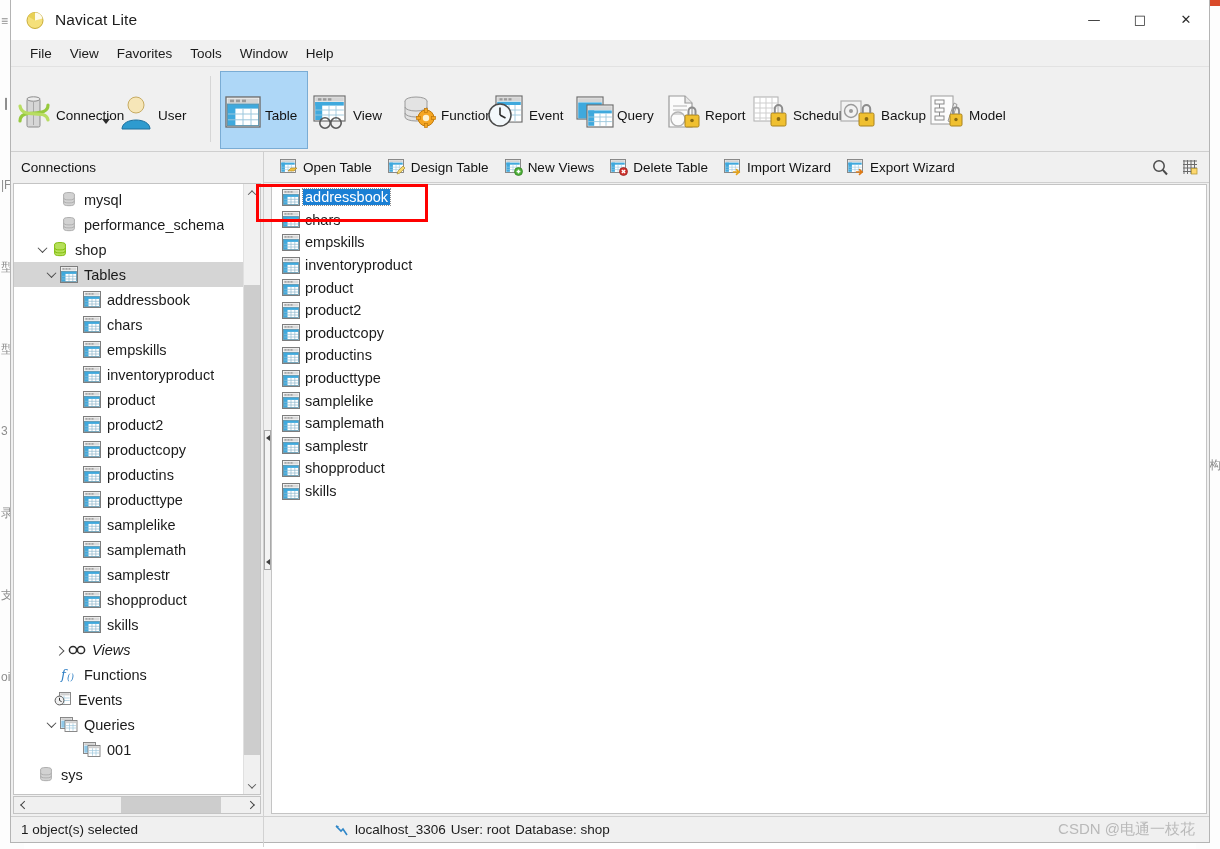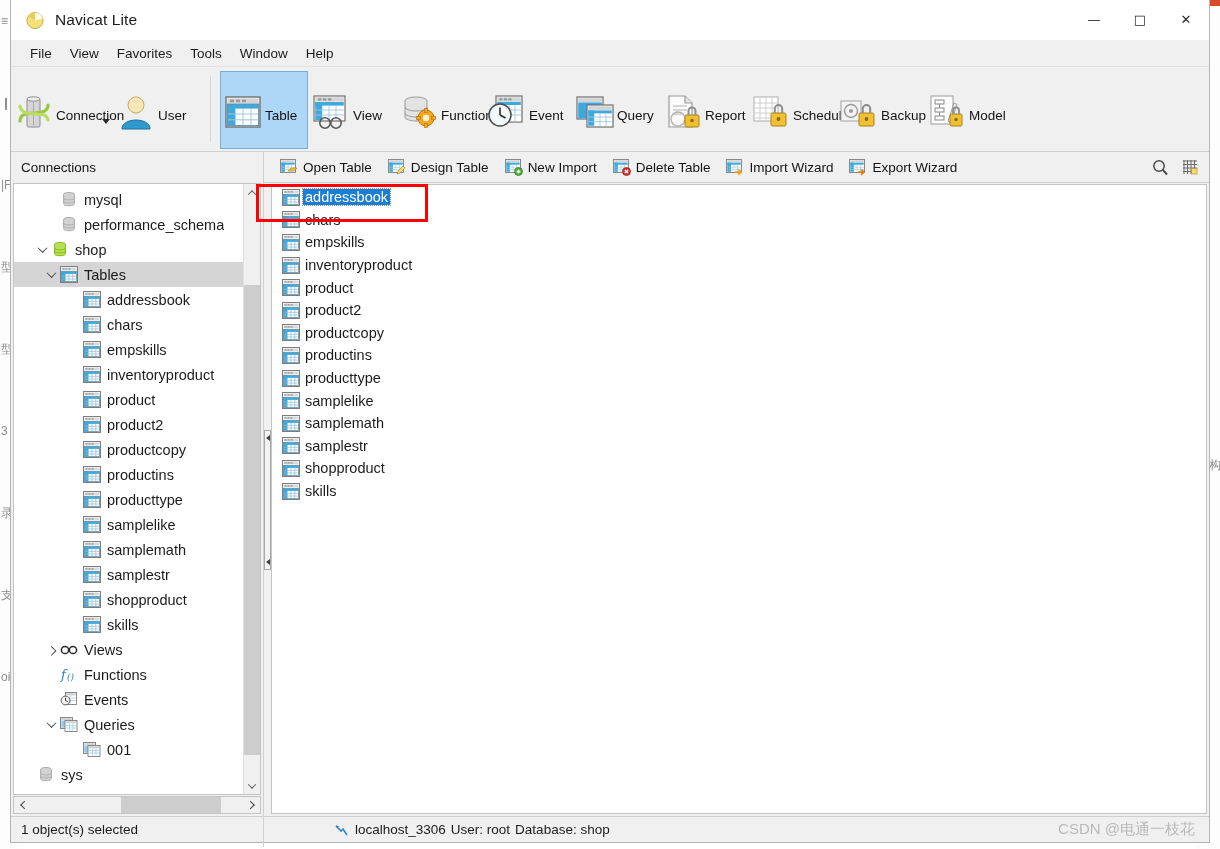--- a/index.html
+++ b/index.html
@@ -613,21 +613,21 @@
       <line x1="1.3" y1="8.2" x2="14.7" y2="8.2"></line>
                 <line x1="1.3" y1="10.6" x2="14.7" y2="10.6"></line>
       <line x1="8" y1="5.7" x2="8" y2="12.8"></line>
                 <line x1="11.4" y1="5.7" x2="11.4" y2="12.8"></line>
     </g>
     <circle cx="13.5" cy="12.5" r="4" fill="#4caf36" stroke="#2f7d21" stroke-width="0.7"></circle>
       <line x1="11.6" y1="12.5" x2="15.4" y2="12.5" stroke="#fff" stroke-width="1.5"></line>
       <line x1="13.5" y1="10.6" x2="13.5" y2="14.4" stroke="#fff" stroke-width="1.5"></line>
   </svg>
           </span>
-          <span class="sb-label">New Import</span>
+          <span class="sb-label">New Views</span>
         </div>
         <div class="sb-btn">
           <span class="sb-ico">
             <svg width="18" height="17" viewBox="0 0 18 17">
     <rect x="0.5" y="0.5" width="15" height="13" fill="#ffffff" stroke="#7d7d7d" stroke-width="0.9"></rect>
     <rect x="1.3" y="1.2" width="13.4" height="2.2" fill="#d4d4d4"></rect>
     <rect x="1.3" y="3.6" width="13.4" height="9.2" fill="#ffffff"></rect>
     <rect x="1.3" y="3.6" width="3.6" height="9.2" fill="#3fa9dd"></rect>
     <rect x="1.3" y="3.6" width="13.4" height="2.1" fill="#3fa9dd"></rect>
     <g stroke="#9cc7dd" stroke-width="0.6">
@@ -1090,21 +1090,21 @@
       <line x1="1.5" y1="10.3" x2="16.5" y2="10.3"></line>
       <line x1="1.5" y1="13" x2="16.5" y2="13"></line>
       <line x1="9" y1="7.9" x2="9" y2="15.5"></line>
       <line x1="12.8" y1="7.9" x2="12.8" y2="15.5"></line>
     </g>
     <rect x="1.5" y="5.5" width="15" height="10" fill="none" stroke="#5a93ad" stroke-width="0.8"></rect>
   </svg>
               </span>
               <span class="tlabel">skills</span>
             </div>
-            <div class="tnode" style="padding-left: 29px;">
+            <div class="tnode" style="padding-left: 37px; font-style: italic;">
               <span class="twist">
                 <span class="chev right"></span>
               </span>
               <span class="ticon">
                 <svg width="18" height="17" viewBox="0 0 18 17">
     <circle cx="5" cy="9" r="3.6" fill="none" stroke="#2a2a2a" stroke-width="1.5"></circle>
     <circle cx="13" cy="9" r="3.6" fill="none" stroke="#2a2a2a" stroke-width="1.5"></circle>
     <line x1="8.6" y1="8.6" x2="9.4" y2="8.6" stroke="#2a2a2a" stroke-width="1.4"></line>
   </svg>
               </span>
@@ -1113,21 +1113,21 @@
             <div class="tnode" style="padding-left: 29px;">
               <span class="twist"></span>
               <span class="ticon">
                 <svg width="18" height="17" viewBox="0 0 18 17">
     <text x="1" y="13" font-family="DejaVu Serif, serif" font-style="italic" font-size="13" fill="#2e7fc4">f</text>
     <text x="7" y="14" font-family="DejaVu Serif, serif" font-style="italic" font-size="9" fill="#2e7fc4">()</text>
   </svg>
               </span>
               <span class="tlabel">Functions</span>
             </div>
-            <div class="tnode" style="padding-left: 29px;">
+            <div class="tnode" style="padding-left: 23px;">
               <span class="twist"></span>
               <span class="ticon">
                 <svg width="18" height="17" viewBox="0 0 18 17">
     <rect x="5.5" y="1.5" width="11" height="12" fill="#ffffff" stroke="#7d7d7d" stroke-width="0.9"></rect>
     <rect x="6.3" y="2.2" width="9.4" height="2.2" fill="#cfcfcf"></rect>
     <g stroke="#9cc7dd" stroke-width="0.7">
       <line x1="6.3" y1="7" x2="15.7" y2="7"></line>
                     <line x1="6.3" y1="9.5" x2="15.7" y2="9.5"></line>
       <line x1="10" y1="4.6" x2="10" y2="12.8"></line>
     </g>

